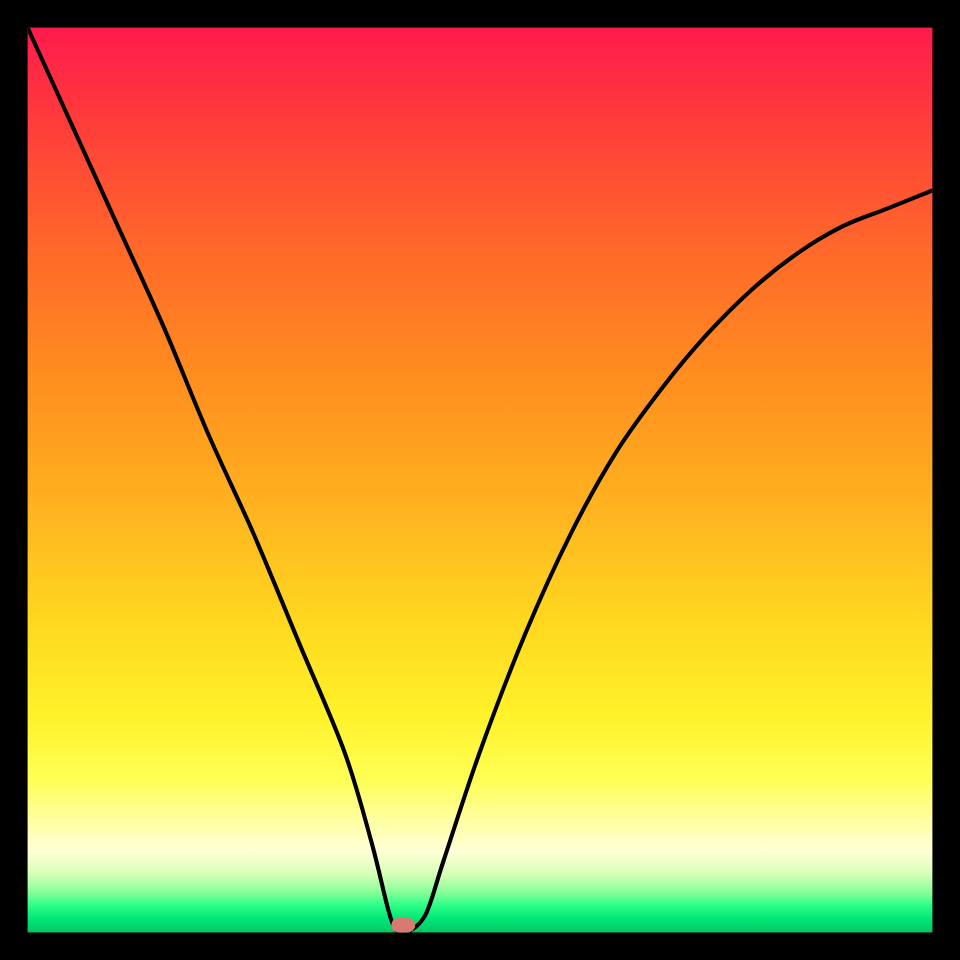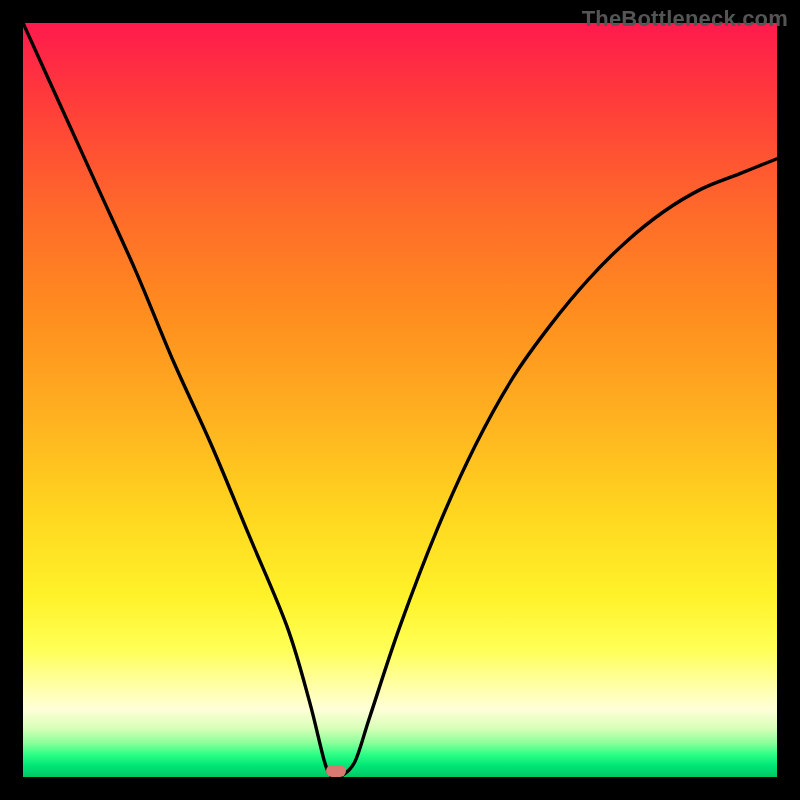--- a/index.html
+++ b/index.html
@@ -59,20 +59,19 @@
     background: #d97a72;
     border-radius: 6px;
     transform: translate(-50%, -50%);
     z-index: 5;
   }
 </style>
 </head>
 <body>
 
 <div class="frame">
-  <div class="watermark">TheBottleneck.com</div>
   <div class="plot-area">
     <svg class="curve" viewBox="0 0 754 754" preserveAspectRatio="none">
       <path fill="none" stroke="#000" stroke-width="3.4" stroke-linecap="round" stroke-linejoin="round" d="M 0.00 0.00 C 6.28 13.82 25.13 55.29 37.70 82.94 C 50.27 110.59 62.83 138.23 75.40 165.88 C 87.97 193.53 100.53 219.92 113.10 248.82 C 125.67 277.72 138.23 310.40 150.80 339.30 C 163.37 368.20 175.93 393.34 188.50 422.24 C 201.07 451.14 213.63 482.56 226.20 512.72 C 238.77 542.88 253.85 575.55 263.90 603.20 C 273.95 630.85 280.24 655.98 286.52 678.60 C 292.80 701.22 297.83 726.35 301.60 738.92 C 305.37 751.49 306.63 751.49 309.14 754.00 C 311.65 756.51 312.91 756.51 316.68 754.00 C 320.45 751.49 326.73 748.97 331.76 738.92 C 336.79 728.87 339.30 716.30 346.84 693.68 C 354.38 671.06 365.69 634.62 377.00 603.20 C 388.31 571.78 402.13 535.34 414.70 505.18 C 427.27 475.02 439.83 447.37 452.40 422.24 C 464.97 397.11 477.53 374.49 490.10 354.38 C 502.67 334.27 515.23 317.94 527.80 301.60 C 540.37 285.26 552.93 270.18 565.50 256.36 C 578.07 242.54 590.63 229.97 603.20 218.66 C 615.77 207.35 628.33 197.30 640.90 188.50 C 653.47 179.70 666.03 172.16 678.60 165.88 C 691.17 159.60 703.73 155.83 716.30 150.80 C 728.87 145.77 747.72 138.23 754.00 135.72 "></path>
     </svg>
     <div class="marker" style="left: 312.91px; top: 747.968px; background: rgb(217, 122, 114);"></div>
   </div>
 </div>
 
 </body></html>

